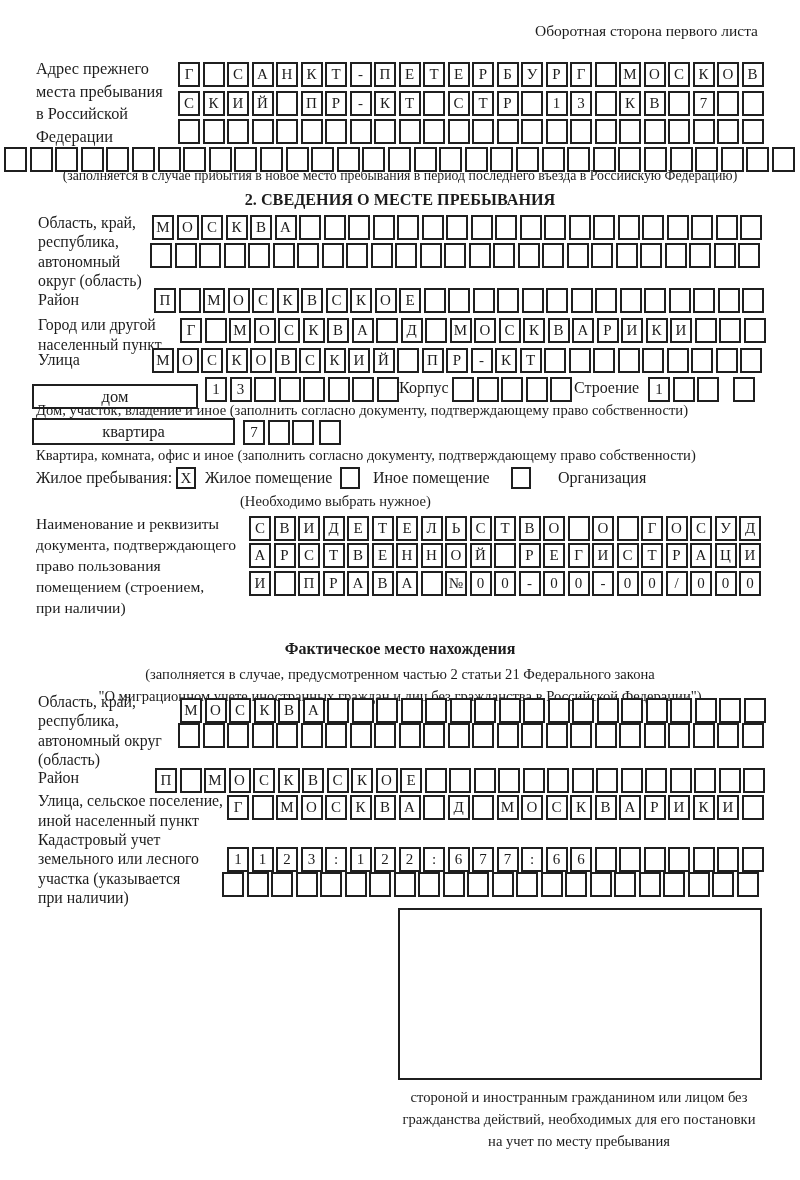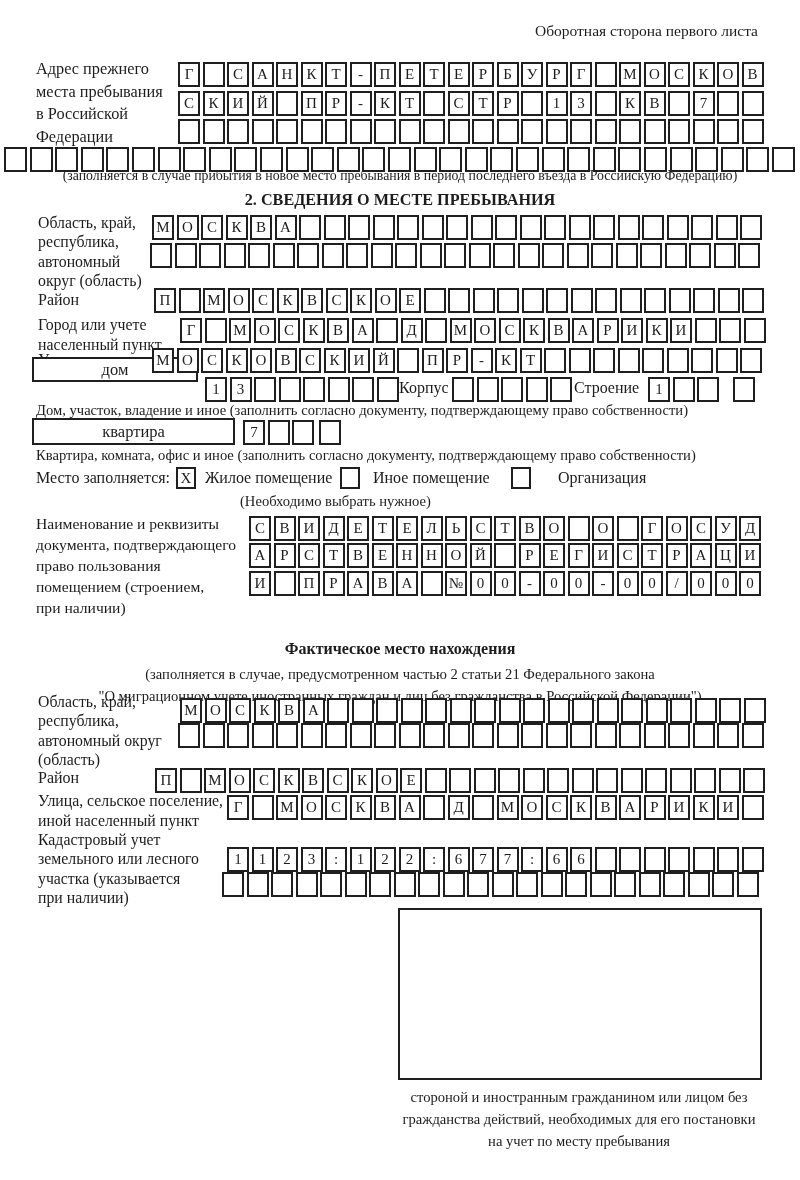--- a/index.html
+++ b/index.html
@@ -37,21 +37,21 @@
 
   #s1-label { left:36px; top:58px; font-size:16.3px; line-height:22.5px; }
   #note1 { top:168px; font-size:13.8px; }
   #s2-title { top:191px; font-size:16.2px; }
 
   #s2-oblast-label { left:38px; top:213px; font-size:15.8px; line-height:19.3px; }
   #s2-rayon-label  { left:38px; top:291px; font-size:16px; }
   #s2-gorod-label  { left:38px; top:315px; font-size:15.8px; line-height:20px; }
   #s2-ulitsa-label { left:38px; top:351px; font-size:16px; }
 
-  #dom-labelbox { left:32px; top:357px; width:166px; height:25px; line-height:22px; }
+  #dom-labelbox { left:32px; top:384px; width:166px; height:25px; line-height:22px; }
   #korpus-label { left:399px; top:379px; font-size:16px; }
   #stroenie-label { left:574px; top:379px; font-size:16px; }
   #dom-caption { left:36px; top:402px; font-size:14.6px; }
 
   #kvartira-labelbox { left:32px; top:418px; width:203px; height:27px; line-height:24px; }
   #kvartira-caption { left:36px; top:447px; font-size:14.6px; }
 
   #presence-label { left:36px; top:469px; font-size:16px; }
   #presence-cb-1 { left:176px; top:467px; }
   #presence-opt-1 { left:205px; top:469px; font-size:16px; }
@@ -89,34 +89,34 @@
 
 <div id="s2-title" class="abs center bold">2. СВЕДЕНИЯ О МЕСТЕ ПРЕБЫВАНИЯ</div>
 <div id="s2-oblast-label" class="abs">
     <div>Область, край,</div>
     <div>республика,</div>
     <div>автономный</div>
     <div>округ (область)</div>
   </div>
 <div id="s2-rayon-label" class="abs">Район</div>
 <div id="s2-gorod-label" class="abs">
-    <div>Город или учете</div>
+    <div>Город или другой</div>
     <div>населенный пункт</div>
   </div>
 <div id="s2-ulitsa-label" class="abs">Улица</div>
 
 <div id="dom-labelbox" class="labelbox">дом</div>
 <div id="korpus-label" class="abs">Корпус</div>
 <div id="stroenie-label" class="abs">Строение</div>
 <div id="dom-caption" class="abs">Дом, участок, владение и иное (заполнить согласно документу, подтверждающему право собственности)</div>
 
 <div id="kvartira-labelbox" class="labelbox">квартира</div>
 <div id="kvartira-caption" class="abs">Квартира, комната, офис и иное (заполнить согласно документу, подтверждающему право собственности)</div>
 
-<div id="presence-label" class="abs">Место заполняется:</div>
+<div id="presence-label" class="abs">Жилое пребывания:</div>
 <div id="presence-cb-1" class="checkbox">X</div>
 <div id="presence-opt-1" class="abs">Жилое помещение</div>
 <div id="presence-cb-2" class="checkbox"></div>
 <div id="presence-opt-2" class="abs">Иное помещение</div>
 <div id="presence-cb-3" class="checkbox"></div>
 <div id="presence-opt-3" class="abs">Организация</div>
 <div id="presence-note" class="abs">(Необходимо выбрать нужное)</div>
 
 <div id="doc-label" class="abs">
     <div>Наименование и реквизиты</div>

